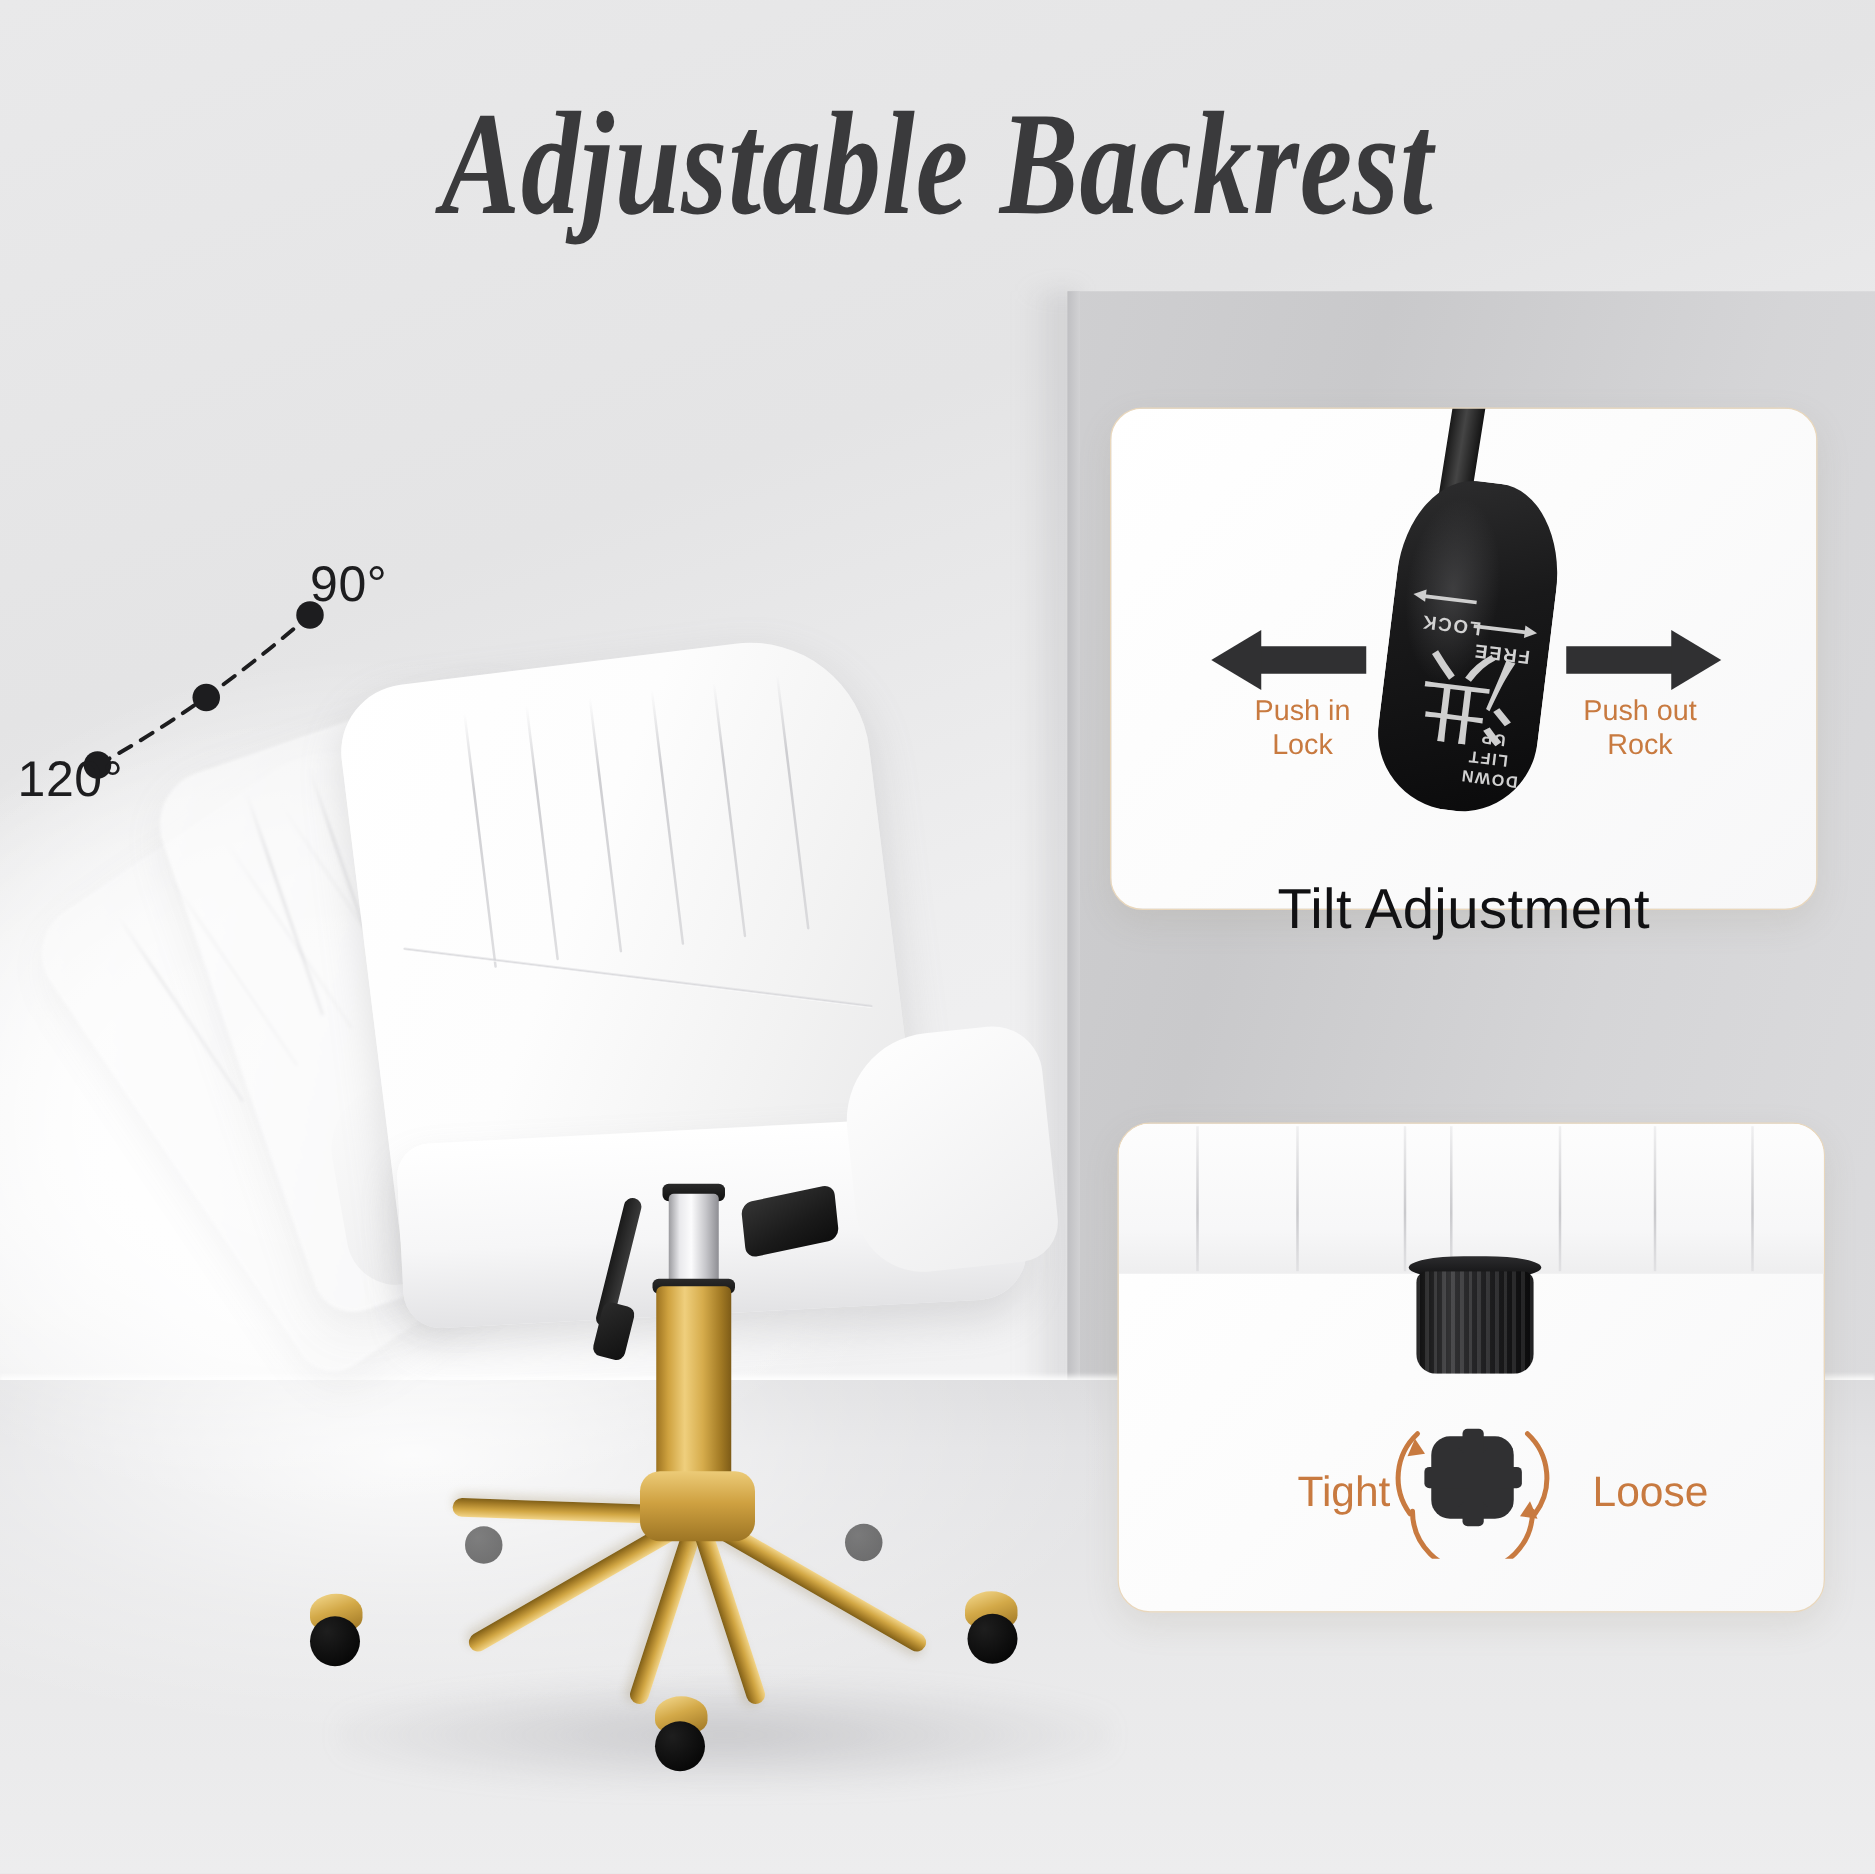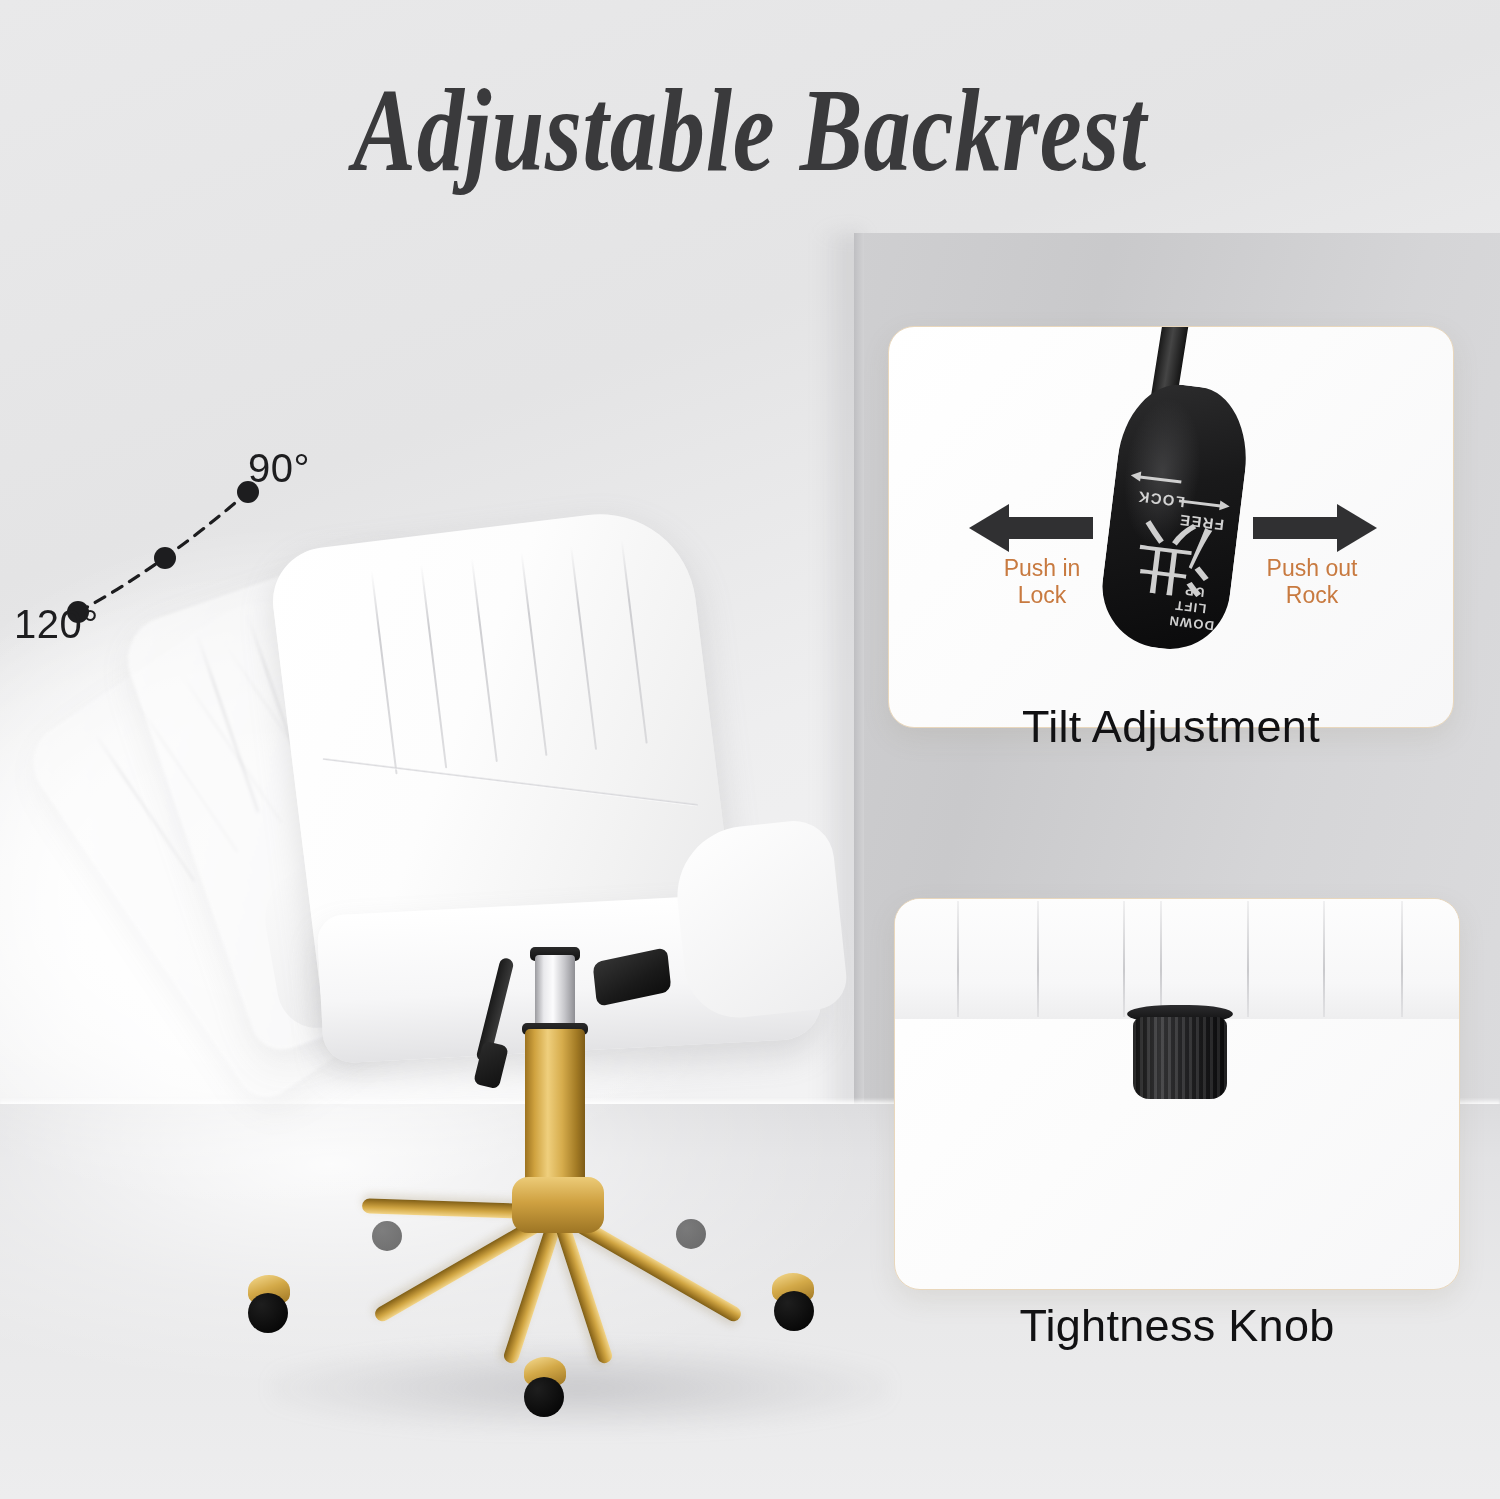--- a/index.html
+++ b/index.html
@@ -427,17 +427,35 @@
       <div class="seat-flute" style="left:228px;"></div>
       <div class="seat-flute" style="left:265px;"></div>
       <div class="seat-flute" style="left:352px;"></div>
       <div class="seat-flute" style="left:428px;"></div>
       <div class="seat-flute" style="left:506px;"></div>
     </div>
 
     <div class="knob-rim"></div>
     <div class="knob-body"></div>
 
+    <div class="rot-wrap">
+      <svg width="200" height="120" viewBox="0 0 200 120" style="position:absolute;left:0;top:0;">
+        <path d="M 144 20 A 48 48 0 0 1 150 84" fill="none" stroke="#c87a40" stroke-width="4" stroke-linecap="round"></path>
+        <path d="M 146 74 L 152 88 L 138 86 Z" fill="#c87a40"></path>
+        <path d="M 56 20 A 48 48 0 0 0 50 84" fill="none" stroke="#c87a40" stroke-width="4" stroke-linecap="round"></path>
+        <path d="M 54 24 L 48 38 L 62 36 Z" fill="#c87a40"></path>
+        <path d="M 52 82 A 48 48 0 0 0 148 82" fill="none" stroke="#c87a40" stroke-width="4" stroke-linecap="round"></path>
+      </svg>
+
+      <div class="gear">
+        <div class="tooth" style="transform:rotate(0deg)"></div>
+        <div class="tooth" style="transform:rotate(45deg)"></div>
+        <div class="tooth" style="transform:rotate(90deg)"></div>
+        <div class="tooth" style="transform:rotate(135deg)"></div>
+      </div>
+
+      <div class="rot-label" id="lab-tight">Tight</div>
+      <div class="rot-label" id="lab-loose">Loose</div>
+    </div>
   </div>
 
-  <div class="card-caption" id="cap-knob">Tightness Knob</div>
 
 </div>
 
 </body></html>

